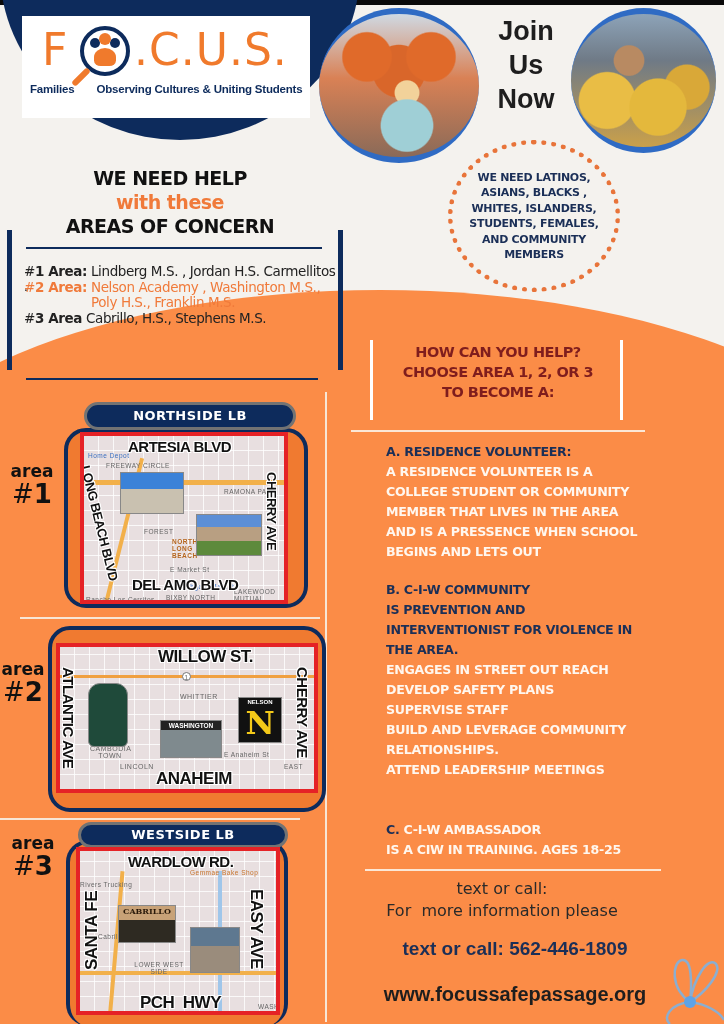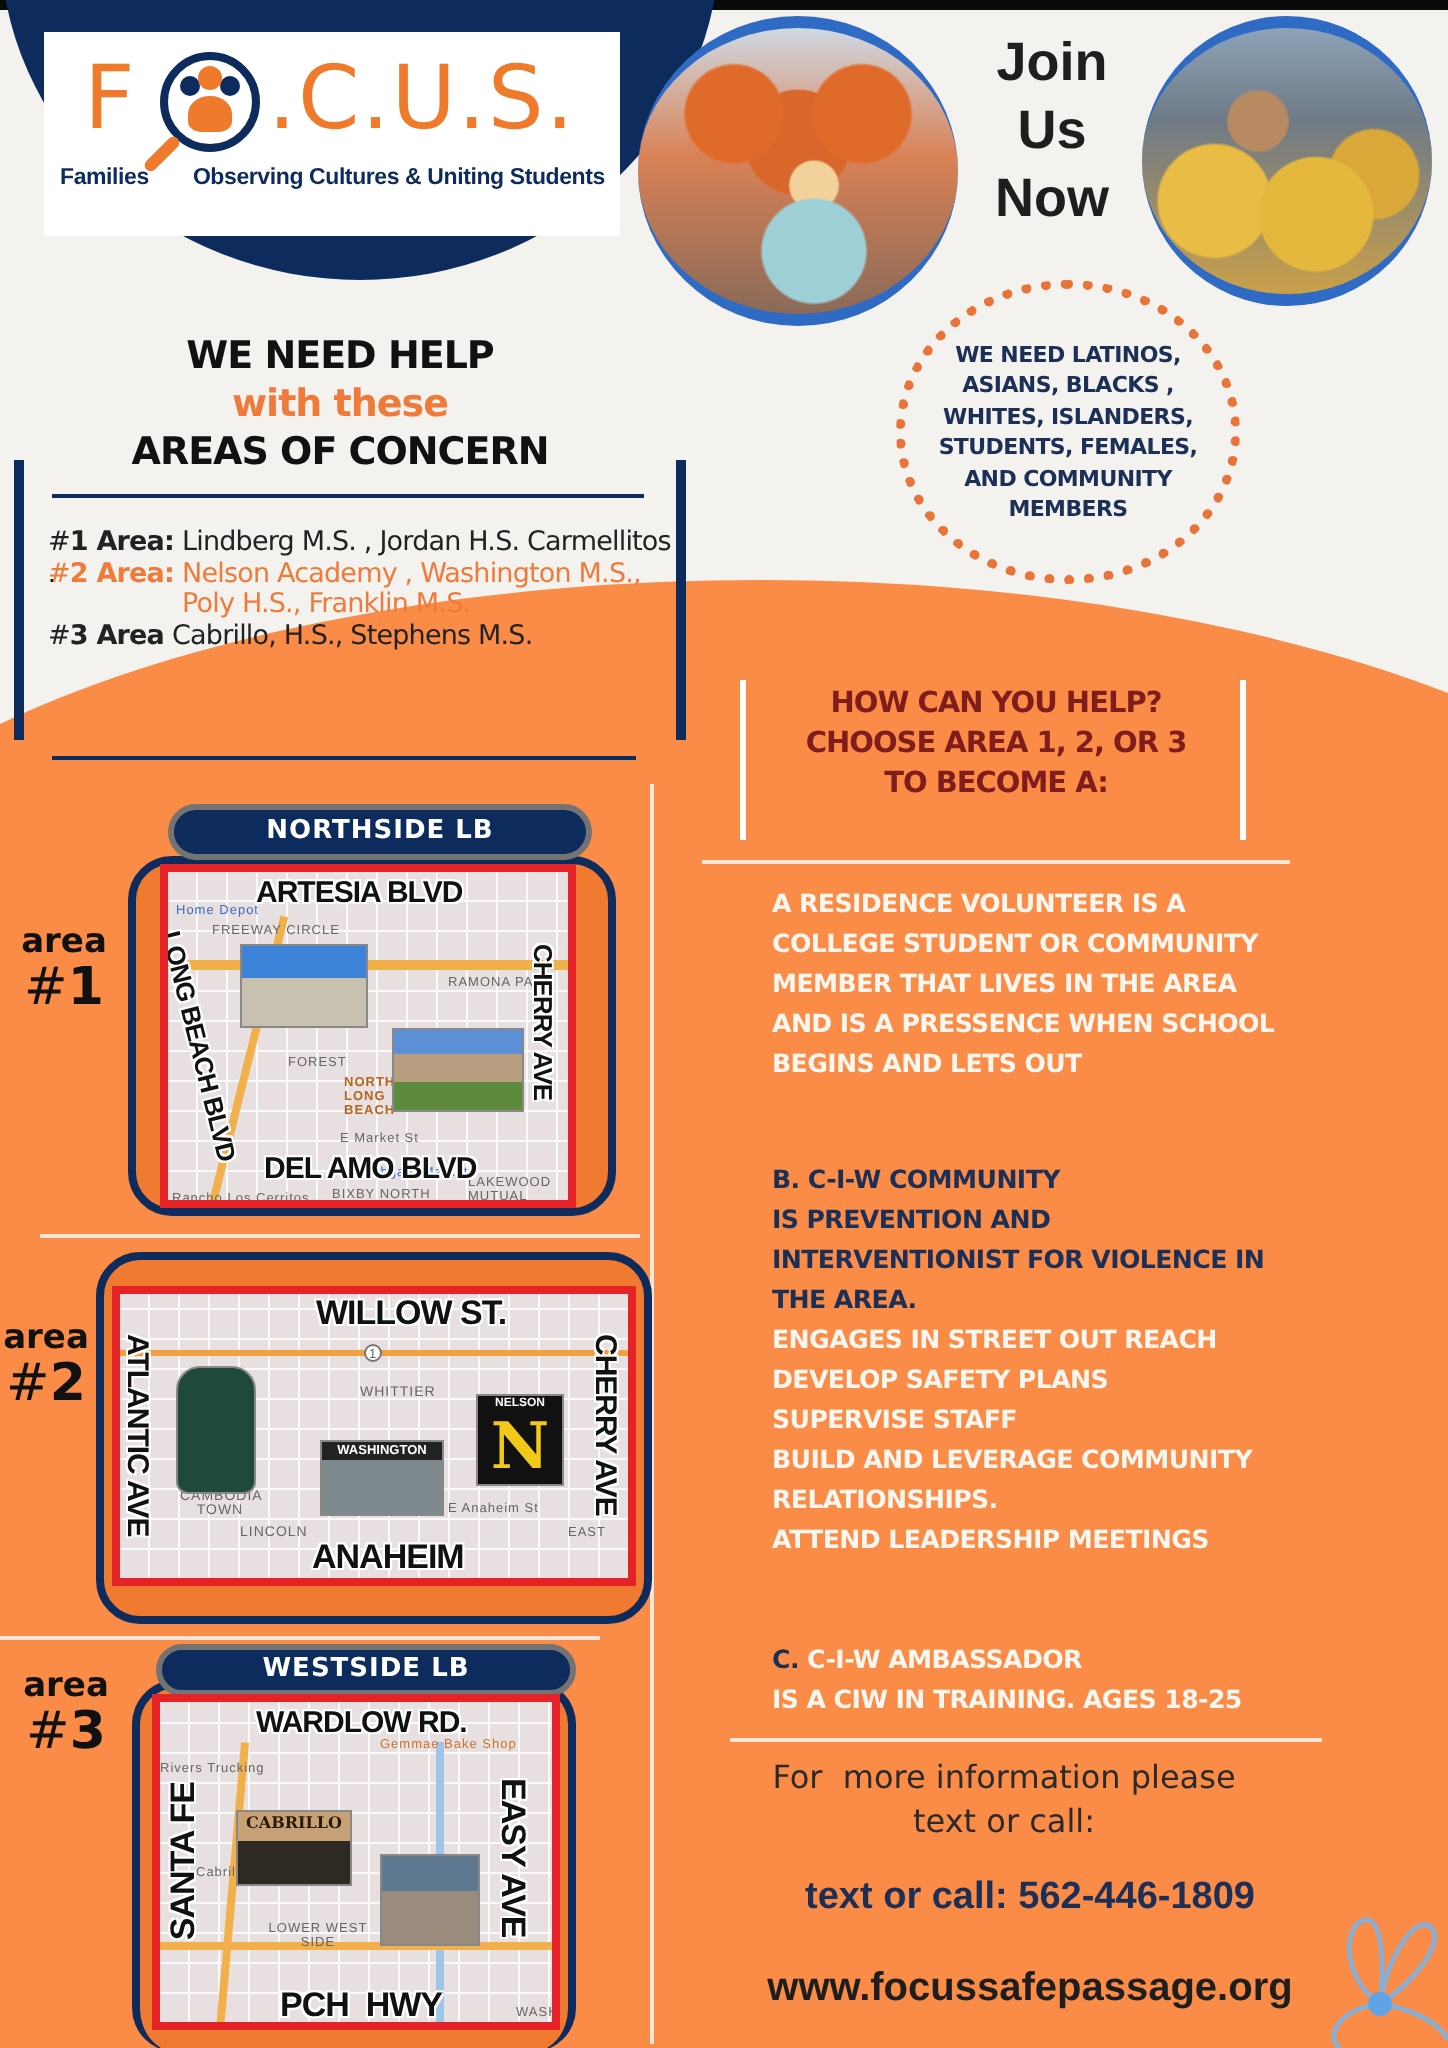--- a/index.html
+++ b/index.html
@@ -361,20 +361,21 @@
 <div class="abs help-vl"></div>
 <div class="abs help-vr"></div>
 <div class="abs help-box">
   <div>HOW CAN YOU HELP?</div>
   <div>CHOOSE AREA 1, 2, OR 3</div>
   <div>TO BECOME A:</div>
 </div>
 <div class="abs help-hl"></div>
 
 <div class="abs role" style="top:442px;">
+  <div class="line navy">A.  RESIDENCE VOLUNTEER:</div>
   <div class="line white">A RESIDENCE VOLUNTEER IS A</div>
   <div class="line white">COLLEGE STUDENT OR  COMMUNITY</div>
   <div class="line white">MEMBER THAT LIVES IN THE AREA</div>
   <div class="line white">AND IS A PRESSENCE WHEN SCHOOL</div>
   <div class="line white">BEGINS AND LETS OUT</div>
 </div>
 
 <div class="abs role" style="top:580px;">
   <div class="line navy">B. C-I-W COMMUNITY</div>
   <div class="line navy">IS PREVENTION AND</div>
@@ -388,22 +389,22 @@
   <div class="line white">ATTEND LEADERSHIP MEETINGS</div>
 </div>
 
 <div class="abs role" style="top:820px;">
   <div class="line" style="white-space:pre;"><span class="navy">C.</span><span class="white"> C-I-W AMBASSADOR</span></div>
   <div class="line white">IS A CIW IN TRAINING.  AGES 18-25</div>
 </div>
 
 <div class="abs contact-hl"></div>
 <div class="abs more-info">
+  <div>text or call:</div>
   <div style="white-space:pre;">For  more information please</div>
-  <div>text or call:</div>
 </div>
 <div class="abs phone">text or call: 562-446-1809</div>
 <div class="abs website">www.focussafepassage.org</div>
 
 <svg class="abs" style="left:660px; top:948px;" width="64" height="76" viewBox="0 0 64 76">
   <g fill="none" stroke="#7fb2e0" stroke-width="2.5" opacity="0.9">
     <path d="M30 54 C10 40 12 14 22 12 C32 10 32 36 30 54 Z"></path>
     <path d="M30 54 C34 30 48 8 56 16 C62 24 46 44 30 54 Z"></path>
     <path d="M30 54 C10 56 2 70 10 76"></path>
     <path d="M30 54 C46 56 60 64 64 72"></path>

